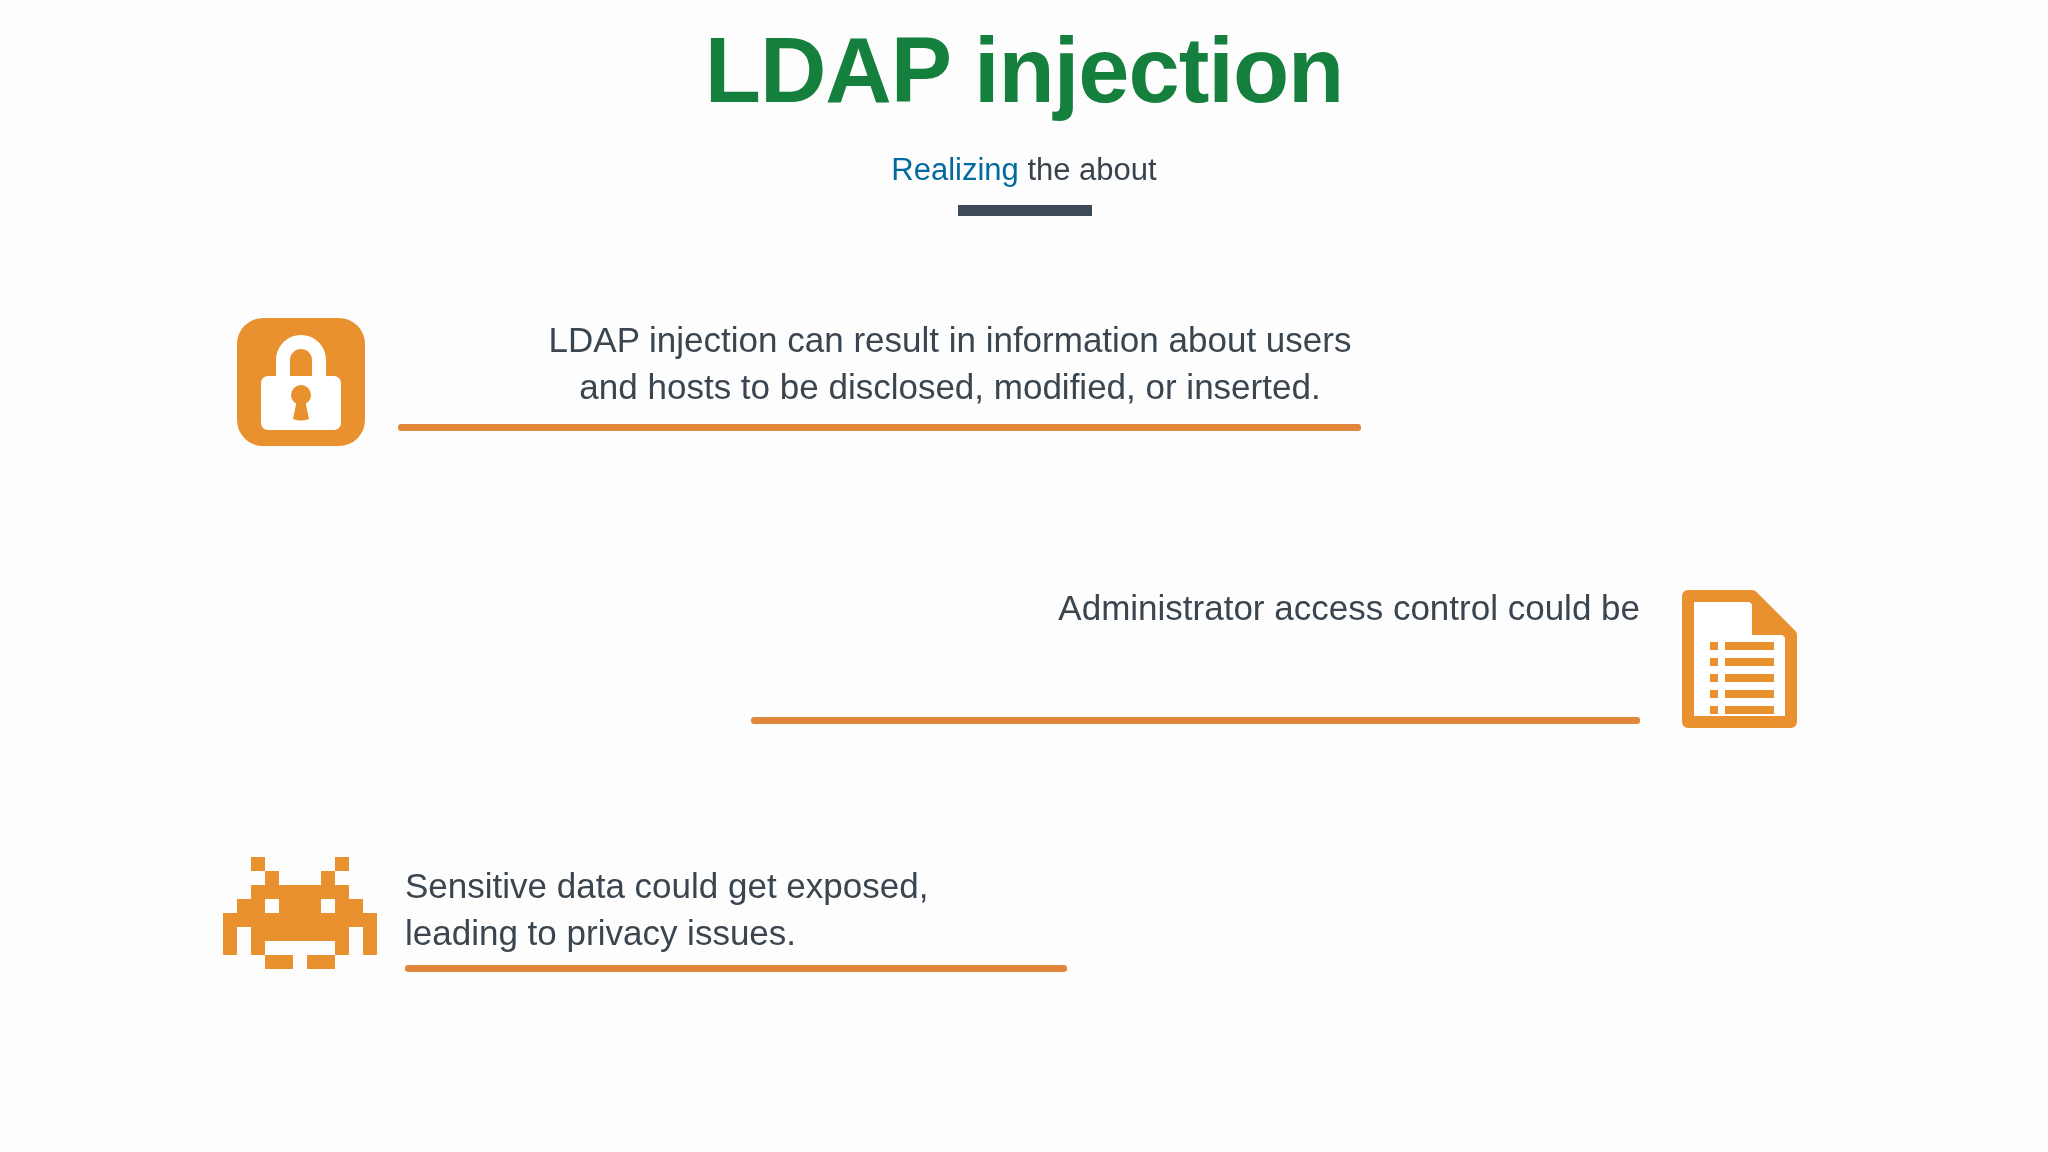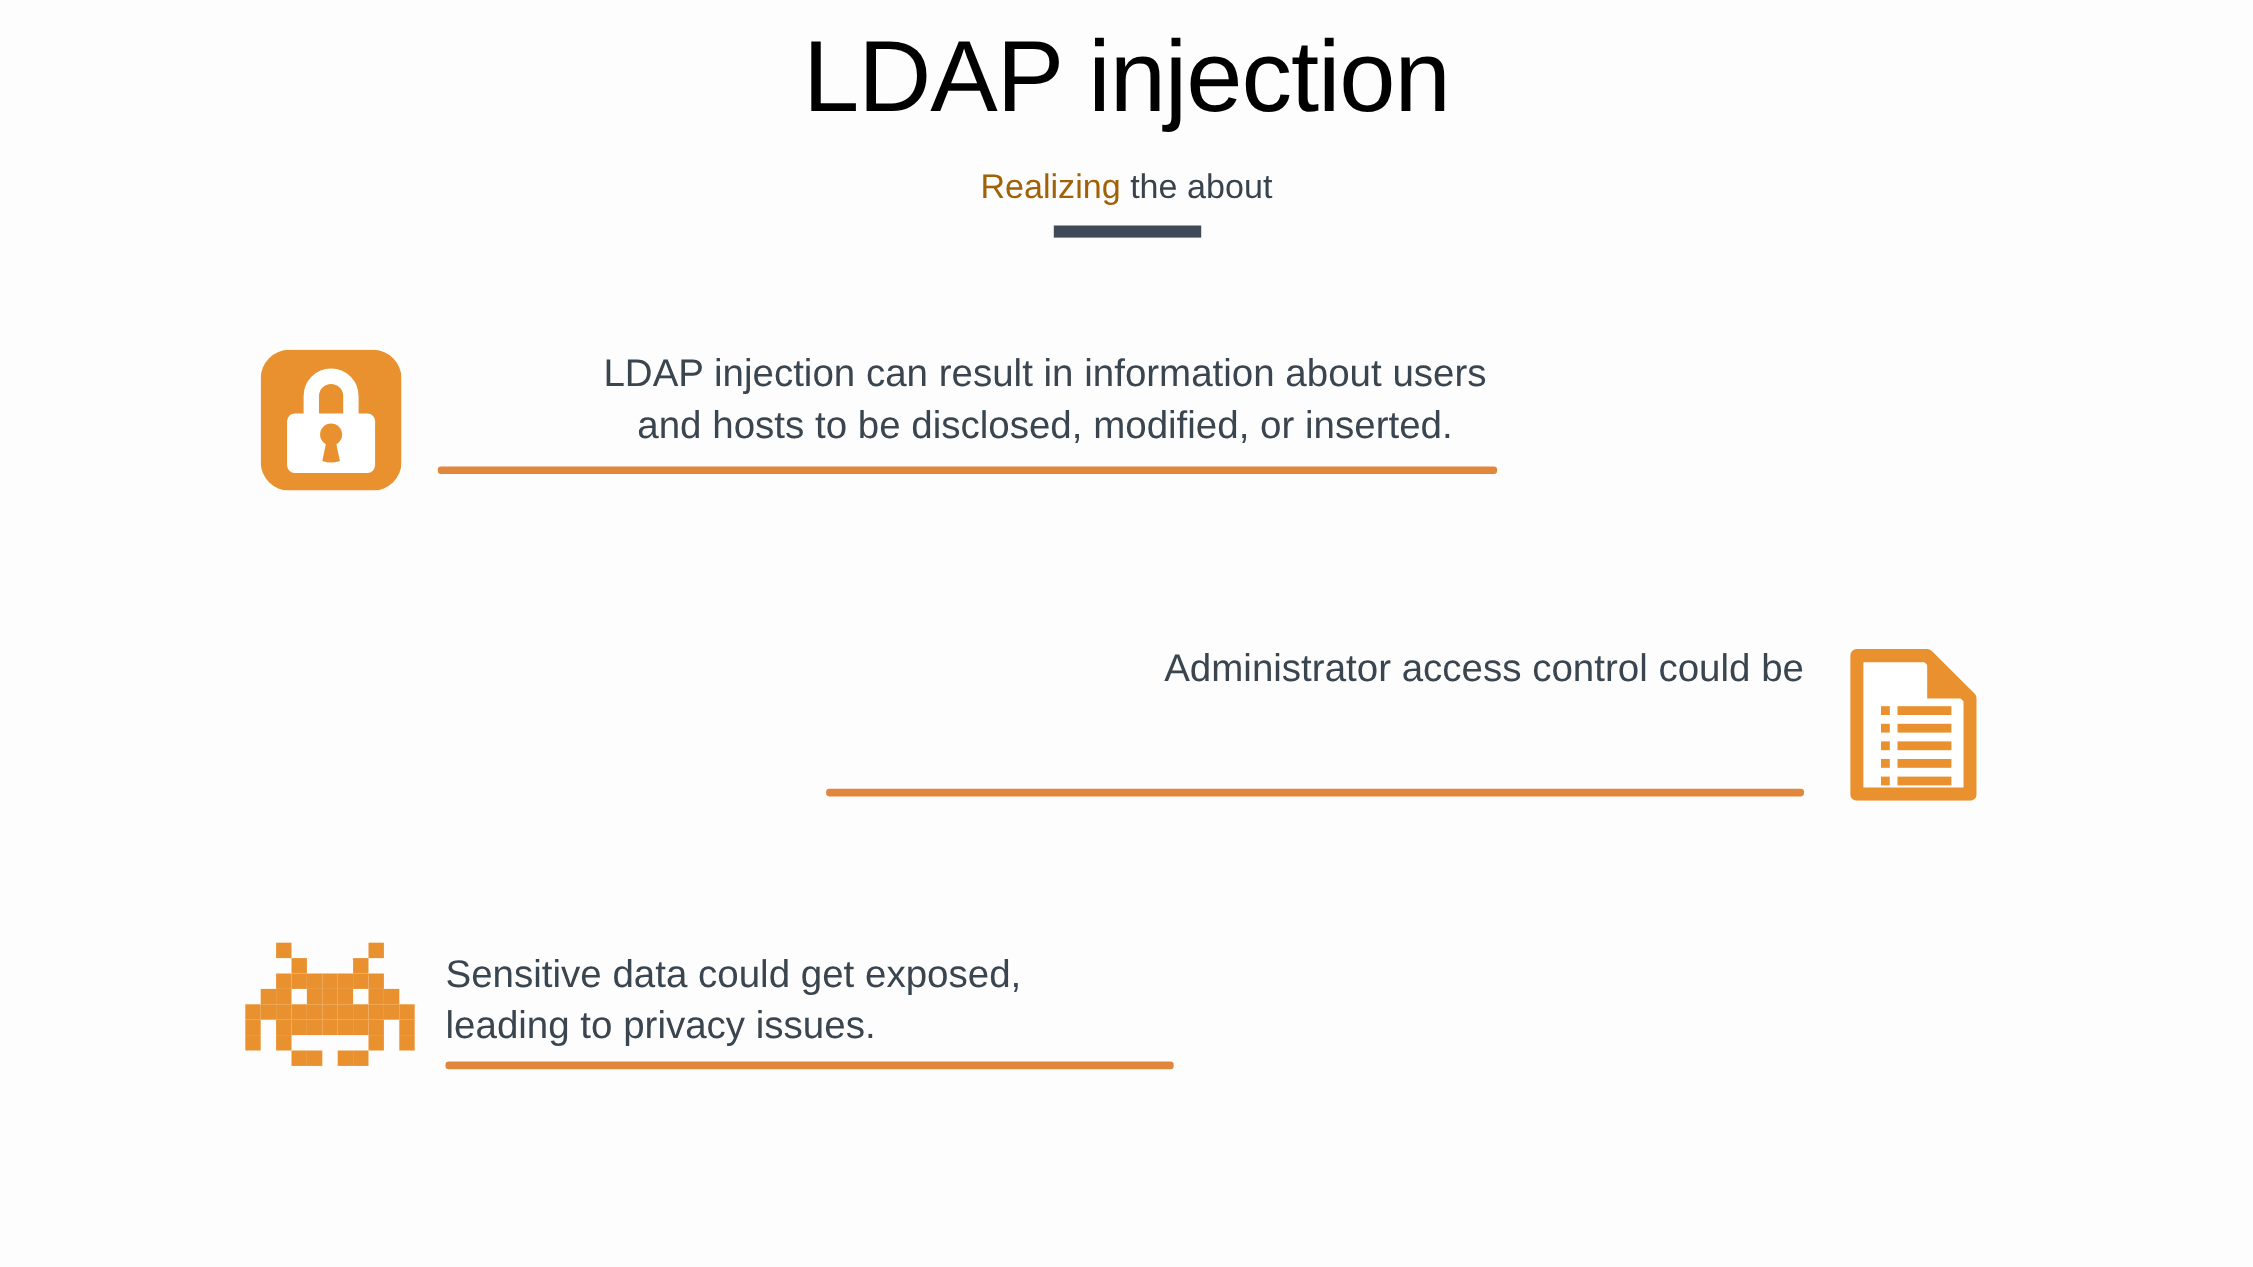--- a/index.html
+++ b/index.html
@@ -8,30 +8,30 @@
     background:#fdfdfd;
     font-family:"Liberation Sans","DejaVu Sans",sans-serif;
     overflow:hidden;
   }
   .slide{position:relative;width:2048px;height:1152px;background:#fdfdfd;}
 
   
   .title{
     position:absolute;left:0;top:18px;width:2048px;
     text-align:center;
-    font-size:92px;font-weight:400;letter-spacing:-1px;
-    color:#000000;
+    font-size:92px;font-weight:700;letter-spacing:-1px;
+    color:#15803d;
   }
   .subtitle{
     position:absolute;left:0;top:152px;width:2048px;
     text-align:center;
     font-size:31px;font-weight:500;
     color:#39434D;
   }
-  .subtitle .hl{color:#a16207;}
+  .subtitle .hl{color:#0369a1;}
   .divider{
     position:absolute;left:958px;top:205px;
     width:134px;height:11px;
     background:#3E4A58;
   }
 
   
   .row-text{
     font-size:35px;line-height:47px;
     color:#3A454F;letter-spacing:0px;

